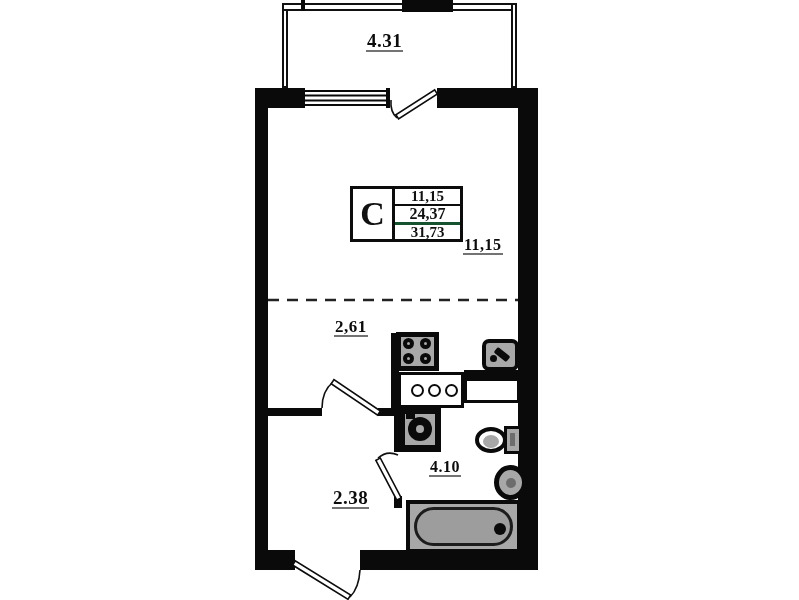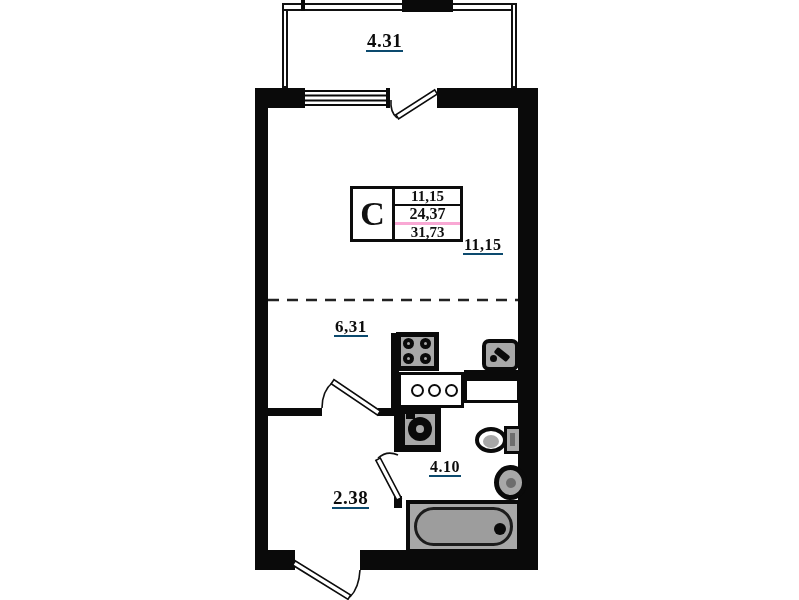--- a/index.html
+++ b/index.html
@@ -10,40 +10,40 @@
   }
   html,body{margin:0;padding:0;background:var(--bg);}
   #canvas{
     position:relative;width:799px;height:600px;background:var(--bg);
     font-family:"Liberation Serif", serif;overflow:hidden;
   }
   .w{position:absolute;background:var(--wall);}
   .thin{position:absolute;background:var(--bg);border:2px solid #111;box-sizing:border-box;}
   .lbl{
     position:absolute;font-weight:bold;color:#0c0c0c;
-    border-bottom:2px solid #0c4a6e;padding:0 1px 0 1px;line-height:1.0;
+    border-bottom:2px solid #737373;padding:0 1px 0 1px;line-height:1.0;
     letter-spacing:.5px;white-space:nowrap;
   }
   
   #infobox{
     position:absolute;left:350px;top:186px;width:113px;height:56px;
     border:3px solid #0c0c0c;box-sizing:border-box;background:#fff;display:flex;
   }
   #infobox .type{
     width:42px;border-right:3px solid #0c0c0c;box-sizing:border-box;
     display:flex;align-items:center;justify-content:center;
     font-size:34px;font-weight:bold;color:#111;
   }
   #infobox .rows{flex:1;display:flex;flex-direction:column;}
   #infobox .rows .r{
     flex:1;display:flex;align-items:center;justify-content:center;
     font-size:15px;font-weight:bold;color:#111;line-height:1;
   }
   #infobox .rows .r1{border-bottom:2px solid #0c0c0c;}
-  #infobox .rows .r2{border-bottom:3px solid #f9a8d4;font-size:16px;}
+  #infobox .rows .r2{border-bottom:3px solid #14532d;font-size:16px;}
   
   #window-frame{
     position:absolute;left:303px;top:90px;width:87px;height:16px;
     border:2px solid var(--wall);box-sizing:border-box;background:#fff;
   }
   
   .fx{position:absolute;box-sizing:border-box;}
   #stove{left:396px;top:332px;width:43px;height:39px;background:var(--fixture);border:5px solid var(--wall);}
   .burner{position:absolute;width:11px;height:11px;border-radius:50%;background:#0a0a0a;}
   .burner::after{content:"";position:absolute;left:4px;top:4px;width:3px;height:3px;border-radius:50%;background:var(--fixture);}
@@ -162,17 +162,17 @@
     <div class="type">C</div>
     <div class="rows">
       <div class="r r1">11,15</div>
       <div class="r r2">24,37</div>
       <div class="r r3">31,73</div>
     </div>
   </div>
 
   <div class="lbl" style="left:366px;top:31px;font-size:19px;">4.31</div>
   <div class="lbl" style="left:463px;top:237px;font-size:16px;">11,15</div>
-  <div class="lbl" style="left:334px;top:318px;font-size:17px;">6,31</div>
+  <div class="lbl" style="left:334px;top:318px;font-size:17px;">2,61</div>
   <div class="lbl" style="left:429px;top:459px;font-size:16px;">4.10</div>
   <div class="lbl" style="left:332px;top:488px;font-size:19px;">2.38</div>
 
 </div>
 
 </body></html>

